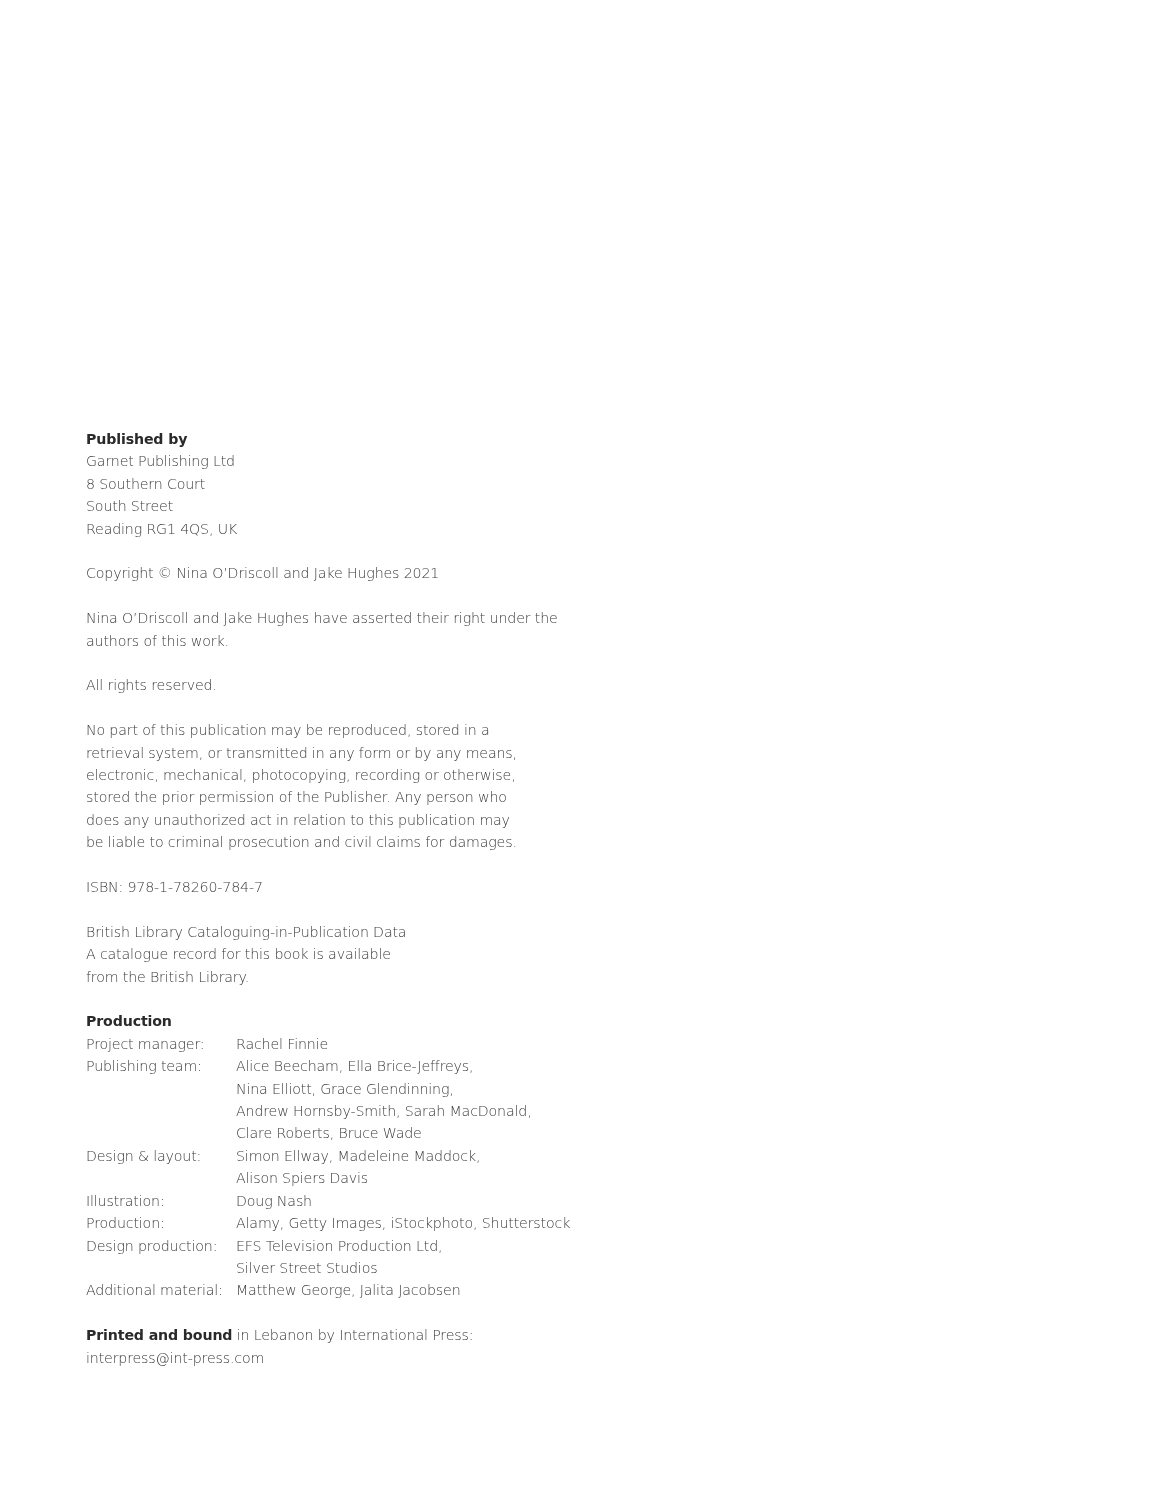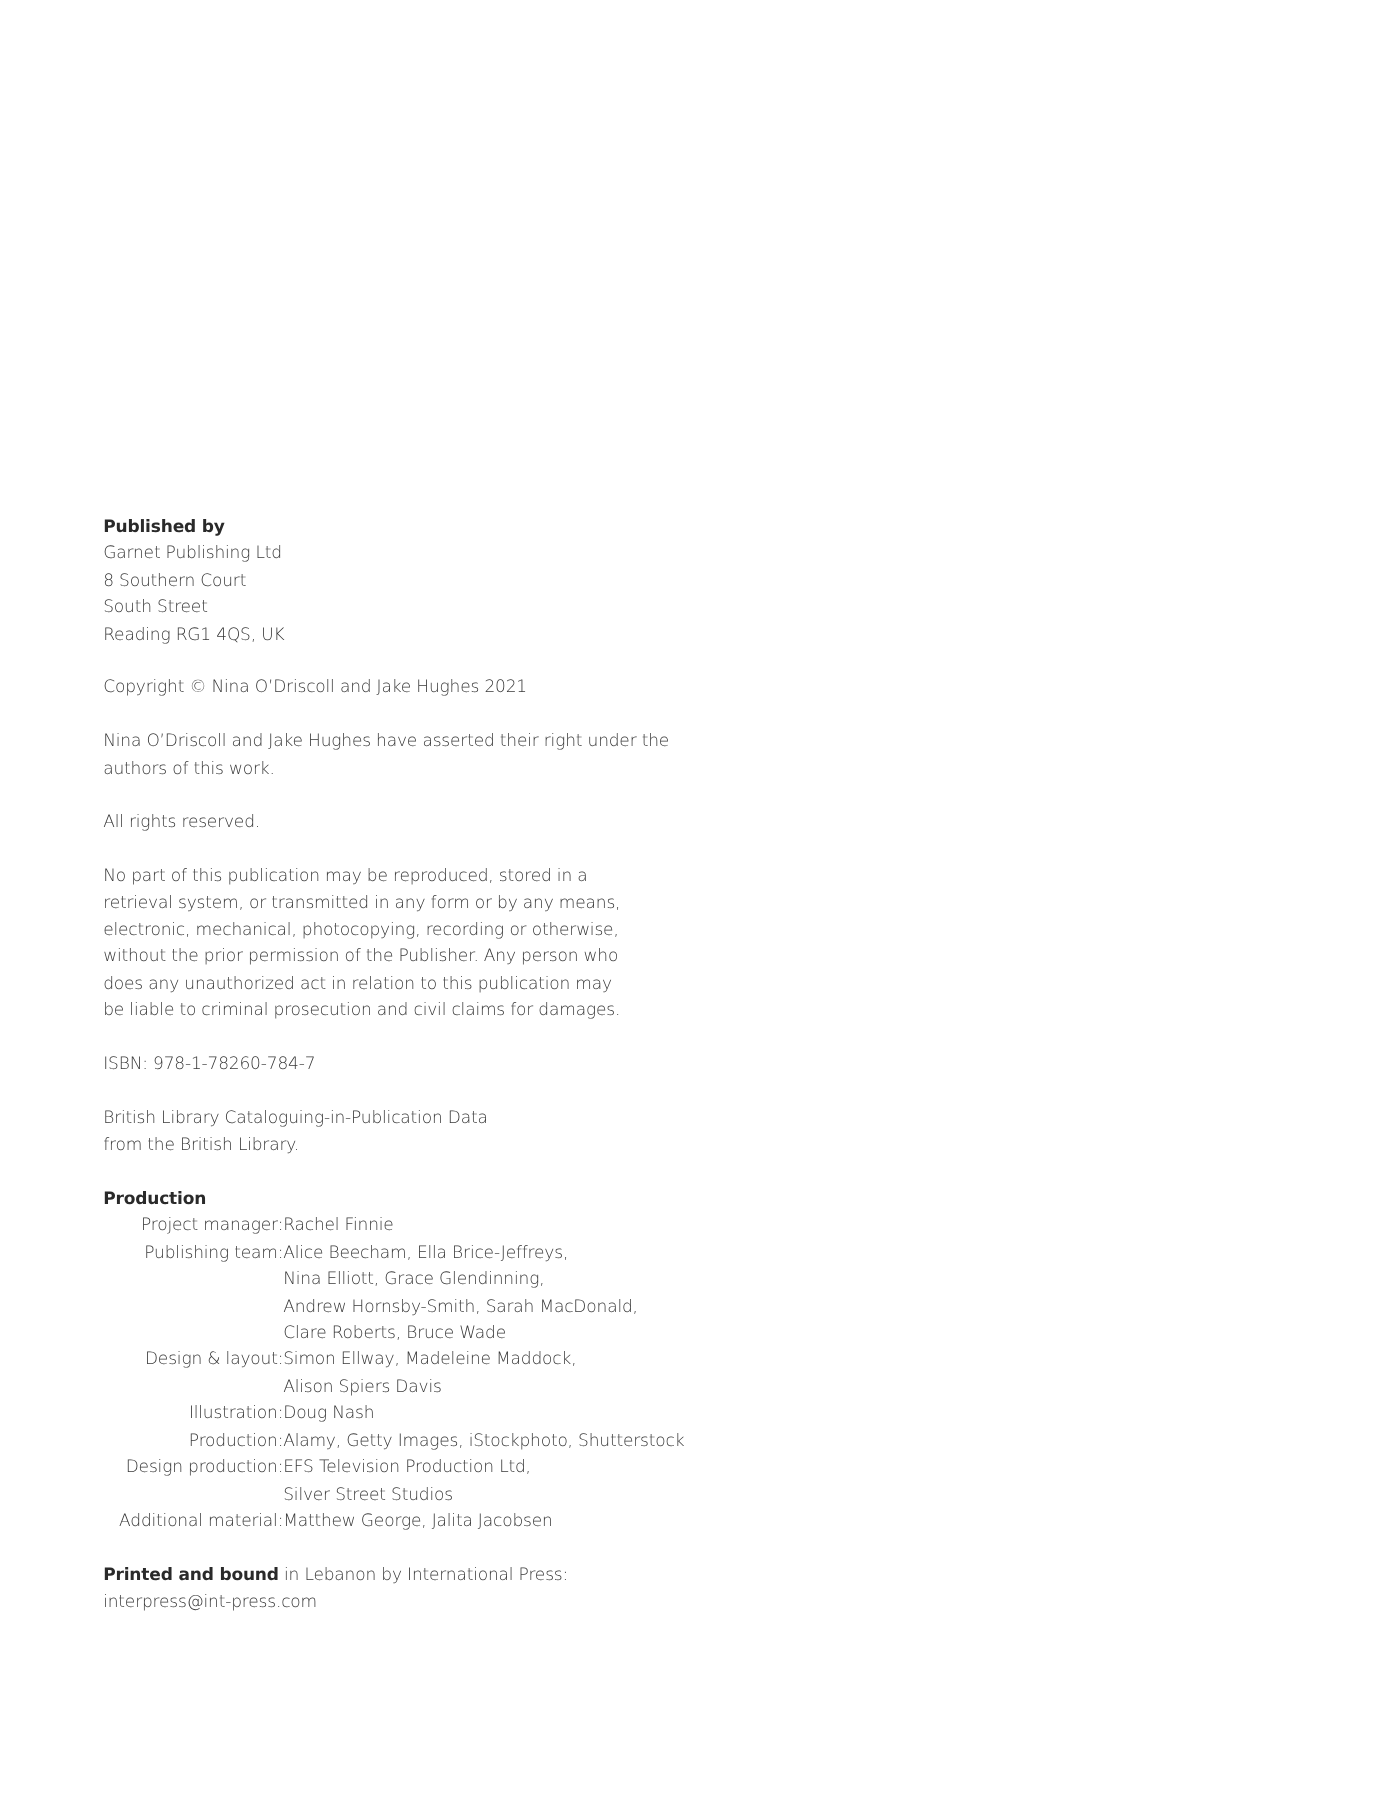--- a/index.html
+++ b/index.html
@@ -24,21 +24,21 @@
       line-height: 22.4px;
       letter-spacing: -0.15px;
       font-weight: 300;
     }
     .block { margin: 0 0 22.4px 0; }
     .line { display: block; white-space: nowrap; }
     .bold { font-weight: 700; color: #2a2a2a; }
     .heading { display: block; font-weight: 700; color: #2a2a2a; }
     .credits { display: table; border-collapse: collapse; margin: 0; }
     .credit-row { display: table-row; }
-    .credit-label { display: table-cell; width: 150px; white-space: nowrap; vertical-align: top; padding: 0; text-align: right; }
+    .credit-label { display: table-cell; width: 150px; white-space: nowrap; vertical-align: top; padding: 0; }
     .credit-values { display: table-cell; vertical-align: top; padding: 0; margin-left: 18px; }
     a.email { color: inherit; text-decoration: none; }
   </style>
 </head>
 <body>
 
 <div class="page">
 
   <div class="block">
     <span class="heading">Published by</span>
@@ -58,31 +58,32 @@
   </div>
 
   <div class="block">
     <span class="line">All rights reserved.</span>
   </div>
 
   <div class="block">
     <span class="line">No part of this publication may be reproduced, stored in a</span>
     <span class="line">retrieval system, or transmitted in any form or by any means,</span>
     <span class="line">electronic, mechanical, photocopying, recording or otherwise,</span>
-    <span class="line">without the prior permission of the Publisher. Any person who</span>
+    <span class="line">stored the prior permission of the Publisher. Any person who</span>
     <span class="line">does any unauthorized act in relation to this publication may</span>
     <span class="line">be liable to criminal prosecution and civil claims for damages.</span>
   </div>
 
   <div class="block">
     <span class="line">ISBN: 978-1-78260-784-7</span>
   </div>
 
   <div class="block">
     <span class="line">British Library Cataloguing-in-Publication Data</span>
+    <span class="line">A catalogue record for this book is available</span>
     <span class="line">from the British Library.</span>
   </div>
 
   <div class="block">
     <span class="heading">Production</span>
     <div class="credits">
 
       <div class="credit-row">
         <span class="credit-label">Project manager:</span>
         <span class="credit-values">

